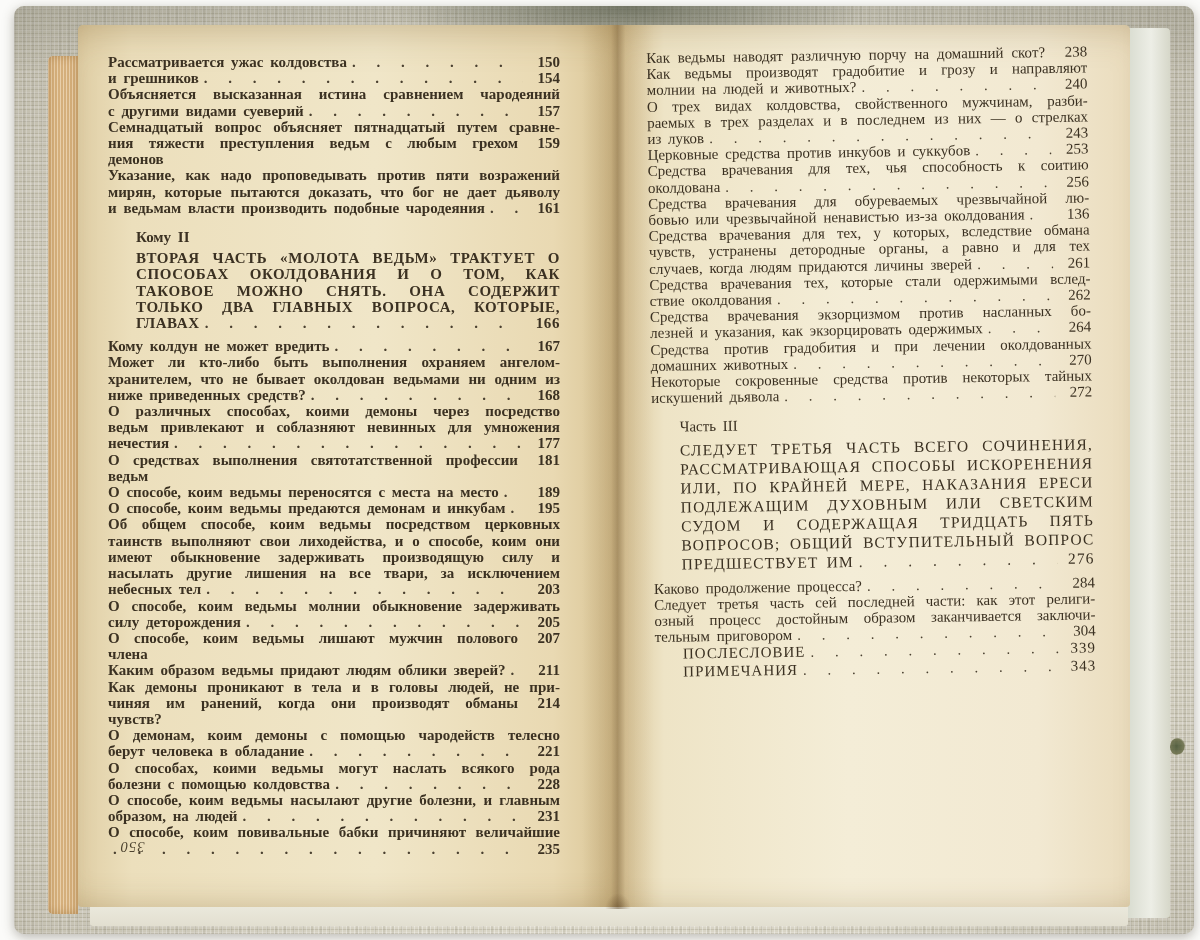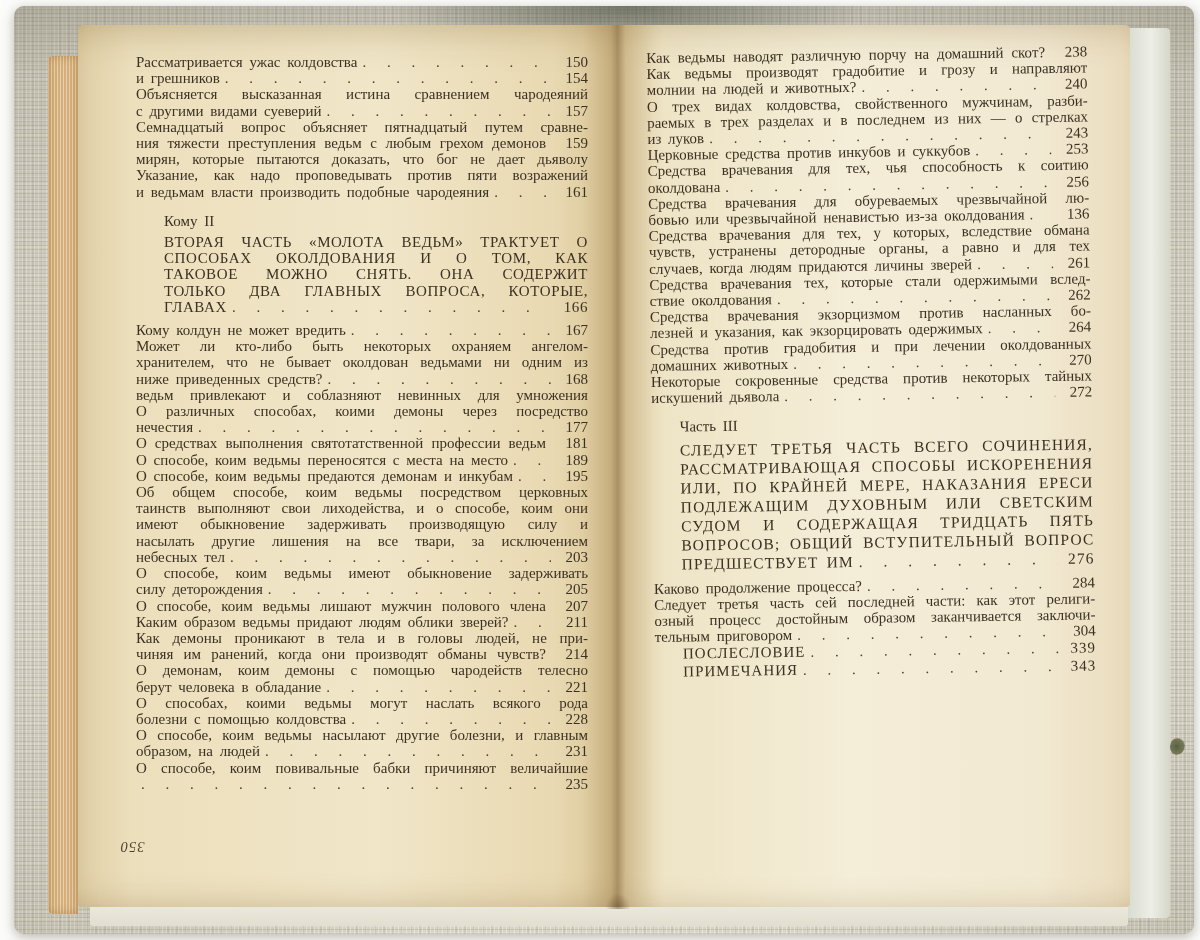--- a/index.html
+++ b/index.html
@@ -74,21 +74,21 @@
   .gutter-notch{
     position:absolute;bottom:-2px;left:51.3%;transform:translateX(-50%);
     width:26px;height:16px;
     background:radial-gradient(ellipse at 50% 100%, rgba(80,55,25,.45), rgba(80,55,25,0) 70%);
   }
   
   .toc-col{
     position:absolute;color:#3b3122;font-size:15px;line-height:16.2px;
     word-spacing:3px;
   }
-  .col-left{left:136px;top:54px;width:452px;}
+  .col-left{left:108px;top:54px;width:452px;font-weight:bold;}
   .col-right{left:646px;top:50px;width:441px;transform:rotate(-0.85deg);transform-origin:0 0;}
   .toc-line{text-align:justify;text-align-last:justify;}
   .toc-last{display:flex;align-items:baseline;}
   .toc-last .t{white-space:nowrap;}
   .toc-last.no-dots .t{flex:1;white-space:normal;text-align:justify;text-align-last:justify;margin-right:10px;}
   .dots{flex:1;overflow:hidden;white-space:nowrap;margin:0 5px;letter-spacing:7px;color:#4a4030;}
   .pg{min-width:28px;text-align:right;margin-left:4px;}
   .part-label{margin:13px 0 5px 28px;}
   .part-block{margin-bottom:7px;}
   .caps-line{margin-left:28px;letter-spacing:.6px;text-align:justify;text-align-last:justify;}
@@ -151,22 +151,22 @@
       </div>
     </div>
     <div>
       <div class="toc-line">Семнадцатый вопрос объясняет пятнадцатый путем сравне-</div>
       <div class="toc-last no-dots">
         <span class="t">ния тяжести преступления ведьм с любым грехом демонов</span>
         <span class="pg">159</span>
       </div>
     </div>
     <div>
+      <div class="toc-line">Указание, как надо проповедывать против пяти возражений</div>
       <div class="toc-line">мирян, которые пытаются доказать, что бог не дает дьяволу</div>
-      <div class="toc-line">Указание, как надо проповедывать против пяти возражений</div>
       <div class="toc-last">
         <span class="t">и ведьмам власти производить подобные чародеяния</span>
         <span class="dots">. . . . . . . . . . . . . . . . . . . . . . . . . . . . . . . . . . . . . . . . . . . . . . . . . .</span>
         <span class="pg">161</span>
       </div>
     </div>
     <div class="part-block">
       <div class="part-label">Кому II</div>
       <div class="caps-line">ВТОРАЯ ЧАСТЬ «МОЛОТА ВЕДЬМ» ТРАКТУЕТ О</div>
       <div class="caps-line">СПОСОБАХ ОКОЛДОВАНИЯ И О ТОМ, КАК</div>
@@ -179,31 +179,31 @@
       </div>
     </div>
     <div>
       <div class="toc-last">
         <span class="t">Кому колдун не может вредить</span>
         <span class="dots">. . . . . . . . . . . . . . . . . . . . . . . . . . . . . . . . . . . . . . . . . . . . . . . . . .</span>
         <span class="pg">167</span>
       </div>
     </div>
     <div>
-      <div class="toc-line">Может ли кто-либо быть некоторых охраняем ангелом-</div>
+      <div class="toc-line">Может ли кто-либо быть выполнения охраняем ангелом-</div>
       <div class="toc-line">хранителем, что не бывает околдован ведьмами ни одним из</div>
       <div class="toc-last">
         <span class="t">ниже приведенных средств?</span>
         <span class="dots">. . . . . . . . . . . . . . . . . . . . . . . . . . . . . . . . . . . . . . . . . . . . . . . . . .</span>
         <span class="pg">168</span>
       </div>
     </div>
     <div>
+      <div class="toc-line">О различных способах, коими демоны через посредство</div>
       <div class="toc-line">ведьм привлекают и соблазняют невинных для умножения</div>
-      <div class="toc-line">О различных способах, коими демоны через посредство</div>
       <div class="toc-last">
         <span class="t">нечестия</span>
         <span class="dots">. . . . . . . . . . . . . . . . . . . . . . . . . . . . . . . . . . . . . . . . . . . . . . . . . .</span>
         <span class="pg">177</span>
       </div>
     </div>
     <div>
       <div class="toc-last no-dots">
         <span class="t">О средствах выполнения святотатственной профессии ведьм</span>
         <span class="pg">181</span>
@@ -228,21 +228,21 @@
       <div class="toc-line">таинств выполняют свои лиходейства, и о способе, коим они</div>
       <div class="toc-line">имеют обыкновение задерживать производящую силу и</div>
       <div class="toc-line">насылать другие лишения на все твари, за исключением</div>
       <div class="toc-last">
         <span class="t">небесных тел</span>
         <span class="dots">. . . . . . . . . . . . . . . . . . . . . . . . . . . . . . . . . . . . . . . . . . . . . . . . . .</span>
         <span class="pg">203</span>
       </div>
     </div>
     <div>
-      <div class="toc-line">О способе, коим ведьмы имеют обыкновение задерживать</div>
+      <div class="toc-line">О способе, коим ведьмы молнии обыкновение задерживать</div>
       <div class="toc-last">
         <span class="t">силу деторождения</span>
         <span class="dots">. . . . . . . . . . . . . . . . . . . . . . . . . . . . . . . . . . . . . . . . . . . . . . . . . .</span>
         <span class="pg">205</span>
       </div>
     </div>
     <div>
       <div class="toc-last no-dots">
         <span class="t">О способе, коим ведьмы лишают мужчин полового члена</span>
         <span class="pg">207</span>

